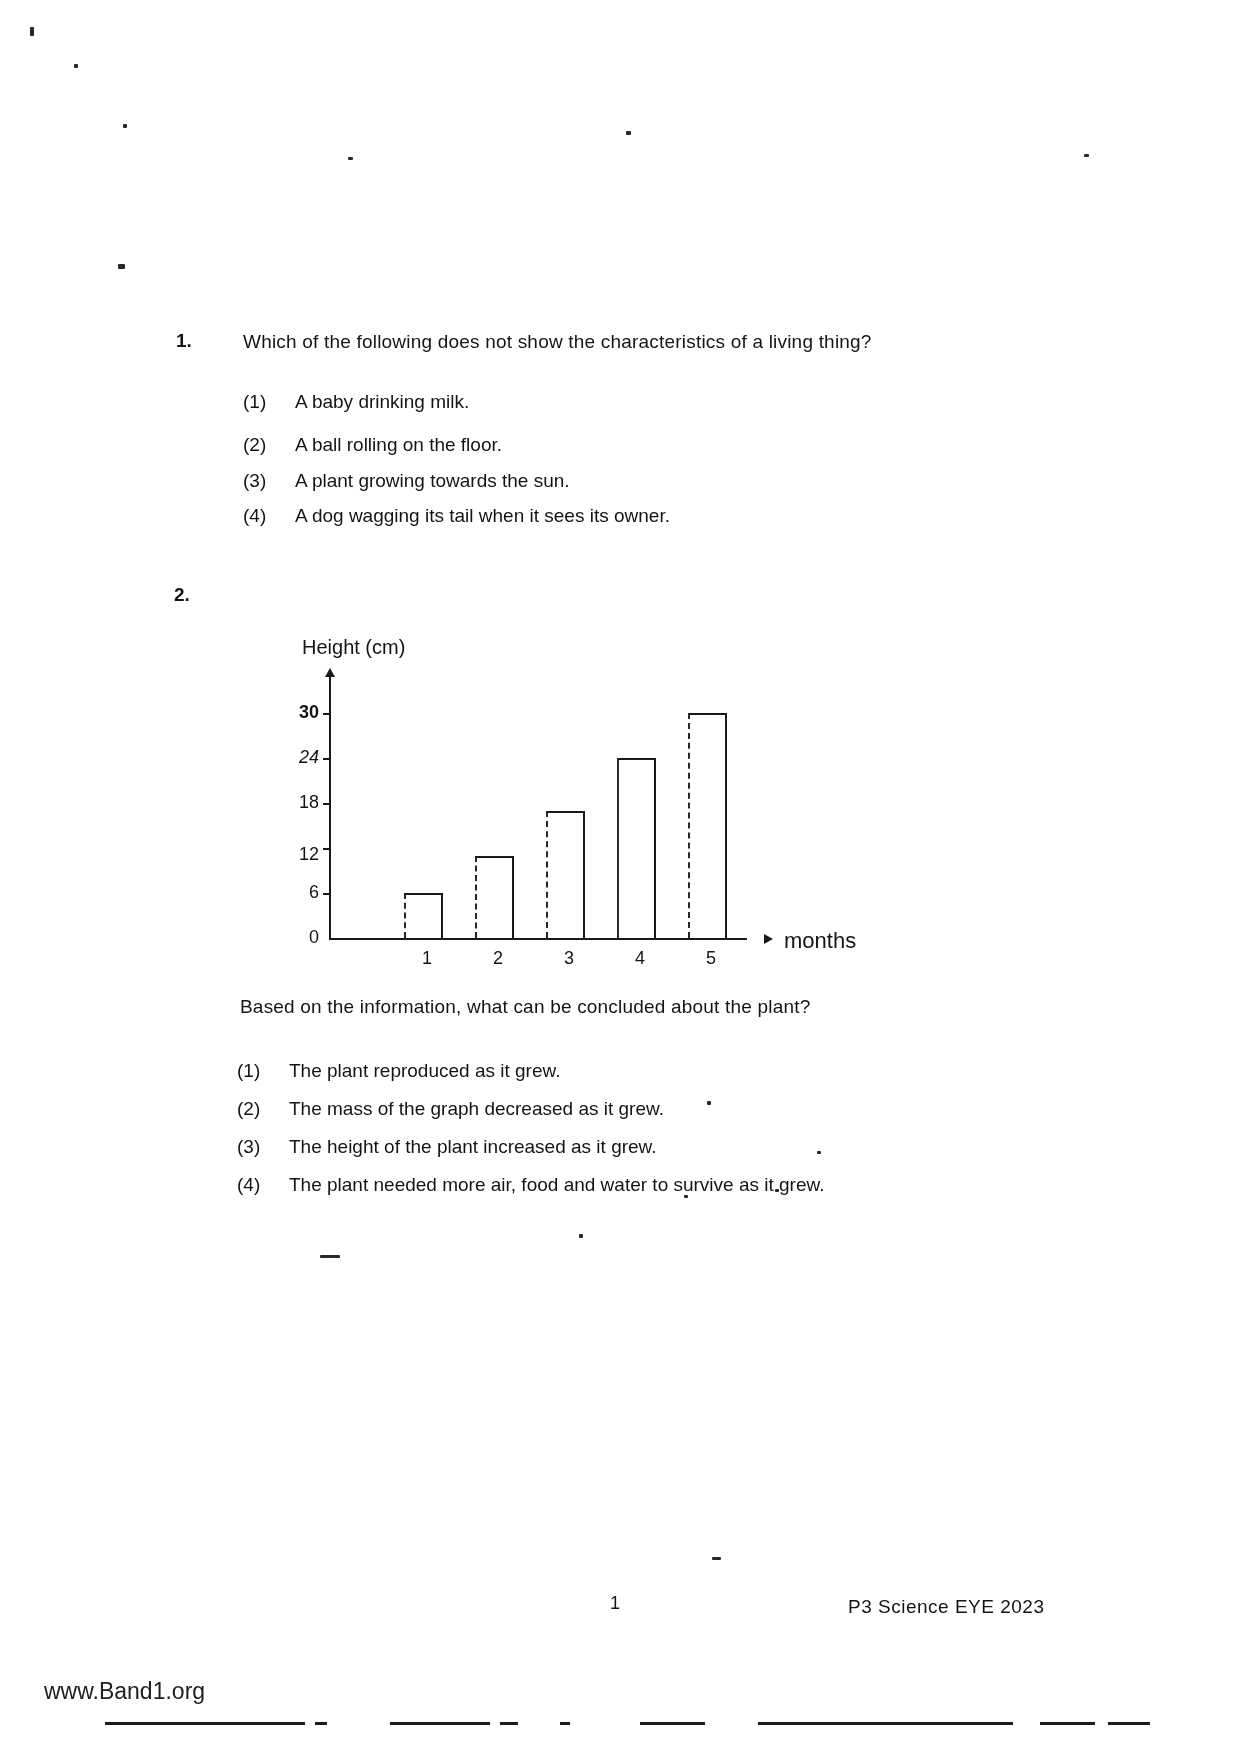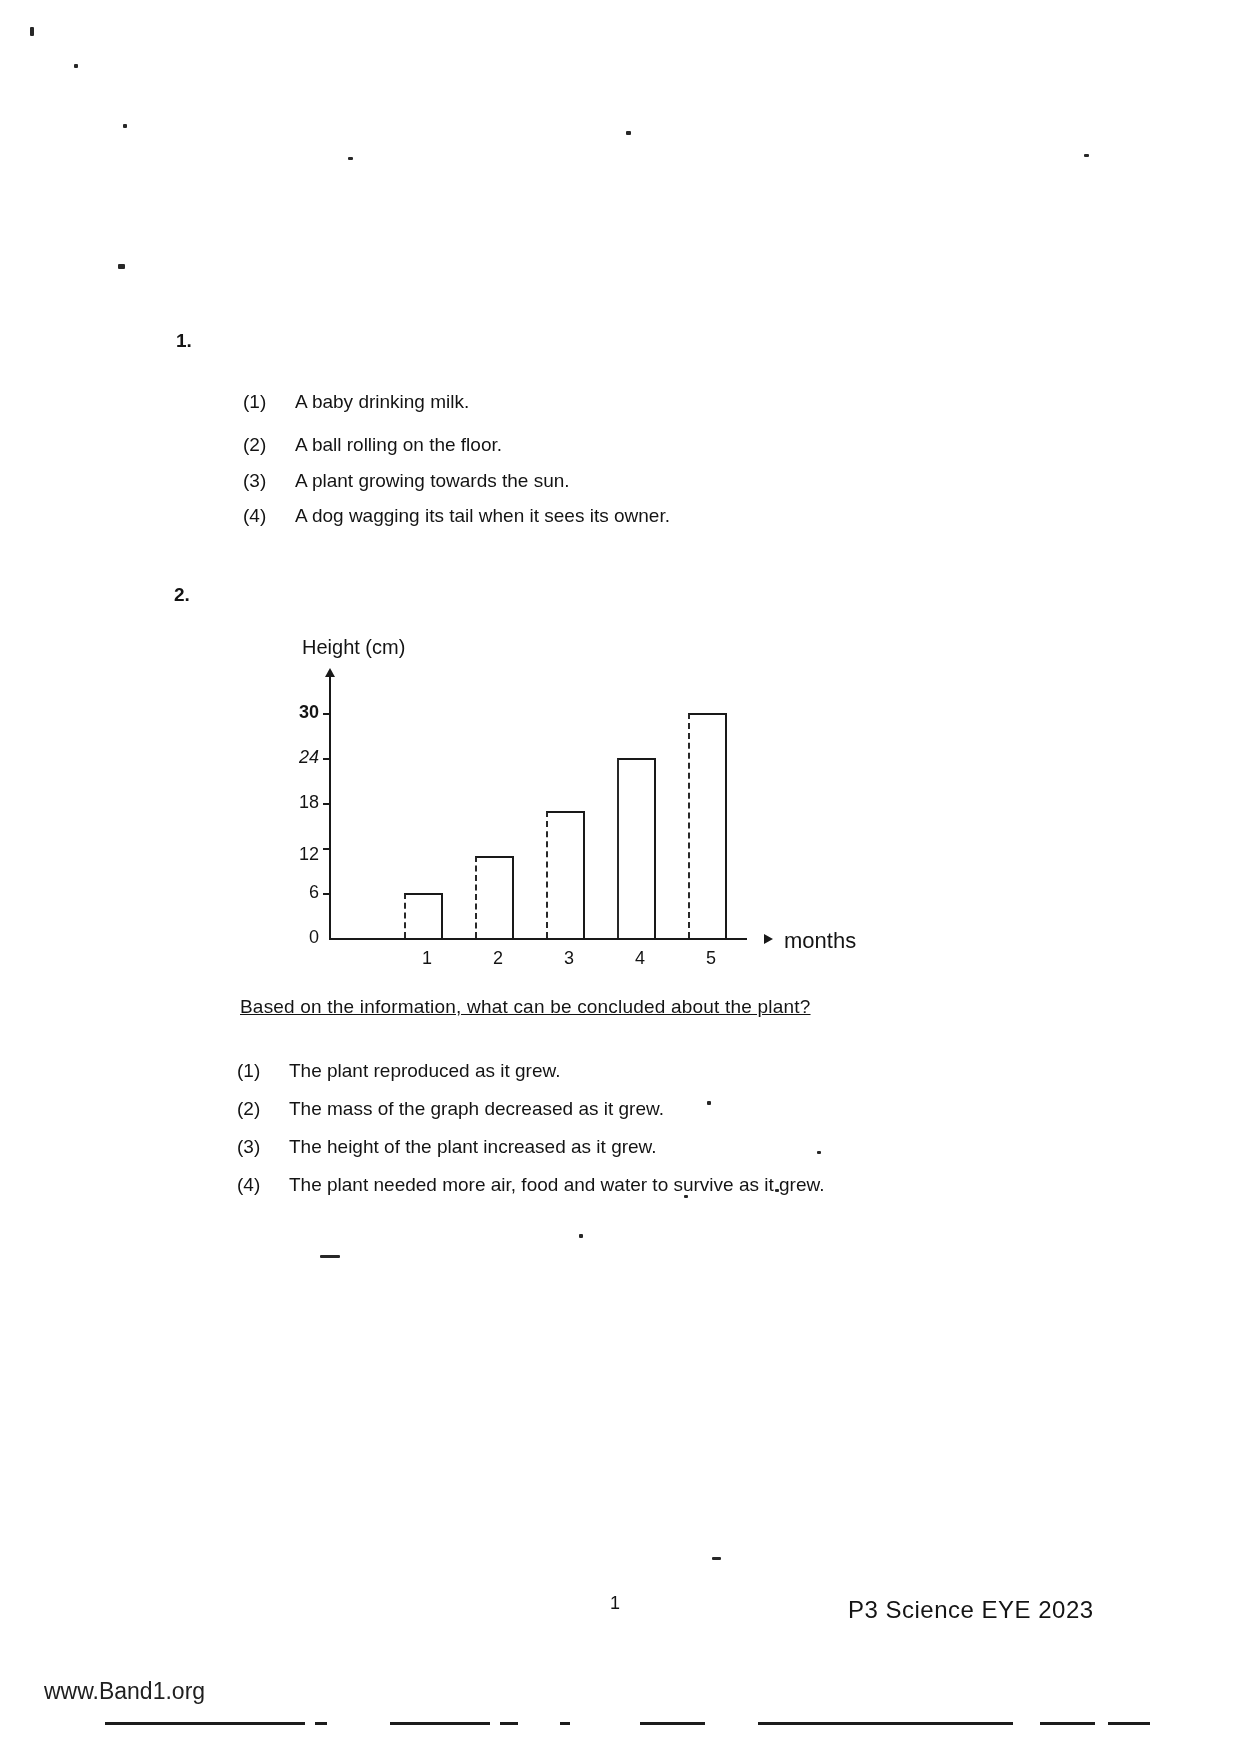--- a/index.html
+++ b/index.html
@@ -26,32 +26,33 @@
   .yarrow{position:absolute;width:0;height:0;border-left:5px solid transparent;border-right:5px solid transparent;border-bottom:9px solid #1b1b1b;}
   .xarrow{position:absolute;width:0;height:0;border-top:5px solid transparent;border-bottom:5px solid transparent;border-left:9px solid #1b1b1b;}
   .ticklabel{position:absolute;font-size:18px;text-align:right;width:34px;}
   .tickmark{position:absolute;height:2px;width:7px;background:#1b1b1b;}
   .bar{position:absolute;border-top:2px solid #1b1b1b;border-right:2px solid #1b1b1b;border-left:2px dashed #2a2a2a;background:transparent;}
   .bar.solid-left{border-left-style:solid;}
   .xcatlabel{position:absolute;font-size:18px;text-align:center;width:40px;}
   .xlabel{position:absolute;font-size:22px;}
   
   .pagenum{position:absolute;left:610px;top:1593px;font-size:18px;}
-  .examlabel{position:absolute;left:848px;top:1596px;font-size:24px;letter-spacing:.5px;}
+  .examlabel{position:absolute;left:848px;top:1596px;font-size:19px;letter-spacing:.5px;}
   .watermark{position:absolute;left:44px;top:1678px;font-family:Liberation Sans, sans-serif;font-size:23px;color:#222;}
   .speck{position:absolute;background:#2a2a2a;border-radius:1px;}
   .botseg{position:absolute;height:3px;background:#1f1f1f;top:1722px;}
   .scan{filter:contrast(1.02);}
 </style>
 </head>
 <body>
 
 <div class="page scan">
 
   <div class="abs qnum" style="left:176px;top:330px;">1.</div>
+  <div class="abs stem" style="left:243px;top:331px;width:700px;">Which of the following does not show the characteristics of a living thing?</div>
 
   <div class="optrow" style="top:391px;">
     <span class="optnum">(1)</span>
     <span class="opttext">A baby drinking milk.</span>
   </div>
   <div class="optrow" style="top:434px;">
     <span class="optnum">(2)</span>
     <span class="opttext">A ball rolling on the floor.</span>
   </div>
   <div class="optrow" style="top:470px;">
@@ -90,21 +91,21 @@
         <div class="xcatlabel" style="left: 200px; top: 318px;">2</div>
         <div class="bar" style="left: 267.5px; top: 180.5px; width: 35px; height: 125.5px;"></div>
         <div class="xcatlabel" style="left: 271px; top: 318px;">3</div>
         <div class="bar solid-left" style="left: 338.5px; top: 128px; width: 35px; height: 178px;"></div>
         <div class="xcatlabel" style="left: 342px; top: 318px;">4</div>
         <div class="bar" style="left: 409.5px; top: 83px; width: 35px; height: 223px;"></div>
         <div class="xcatlabel" style="left: 413px; top: 318px;">5</div>
       </div>
   </div>
 
-  <div class="abs stem" style="left:240px;top:996px;width:720px;text-decoration:underline;">Based on the information, what can be concluded about the plant?</div>
+  <div class="abs stem" style="left:240px;top:996px;width:720px;">Based on the information, what can be concluded about the plant?</div>
 
   <div class="optrow" style="left:237px;top:1060px;">
     <span class="optnum">(1)</span>
     <span class="opttext">The plant reproduced as it grew.</span>
   </div>
   <div class="optrow" style="left:237px;top:1098px;">
     <span class="optnum">(2)</span>
     <span class="opttext">The mass of the graph decreased as it grew.</span>
   </div>
   <div class="optrow" style="left:237px;top:1136px;">

